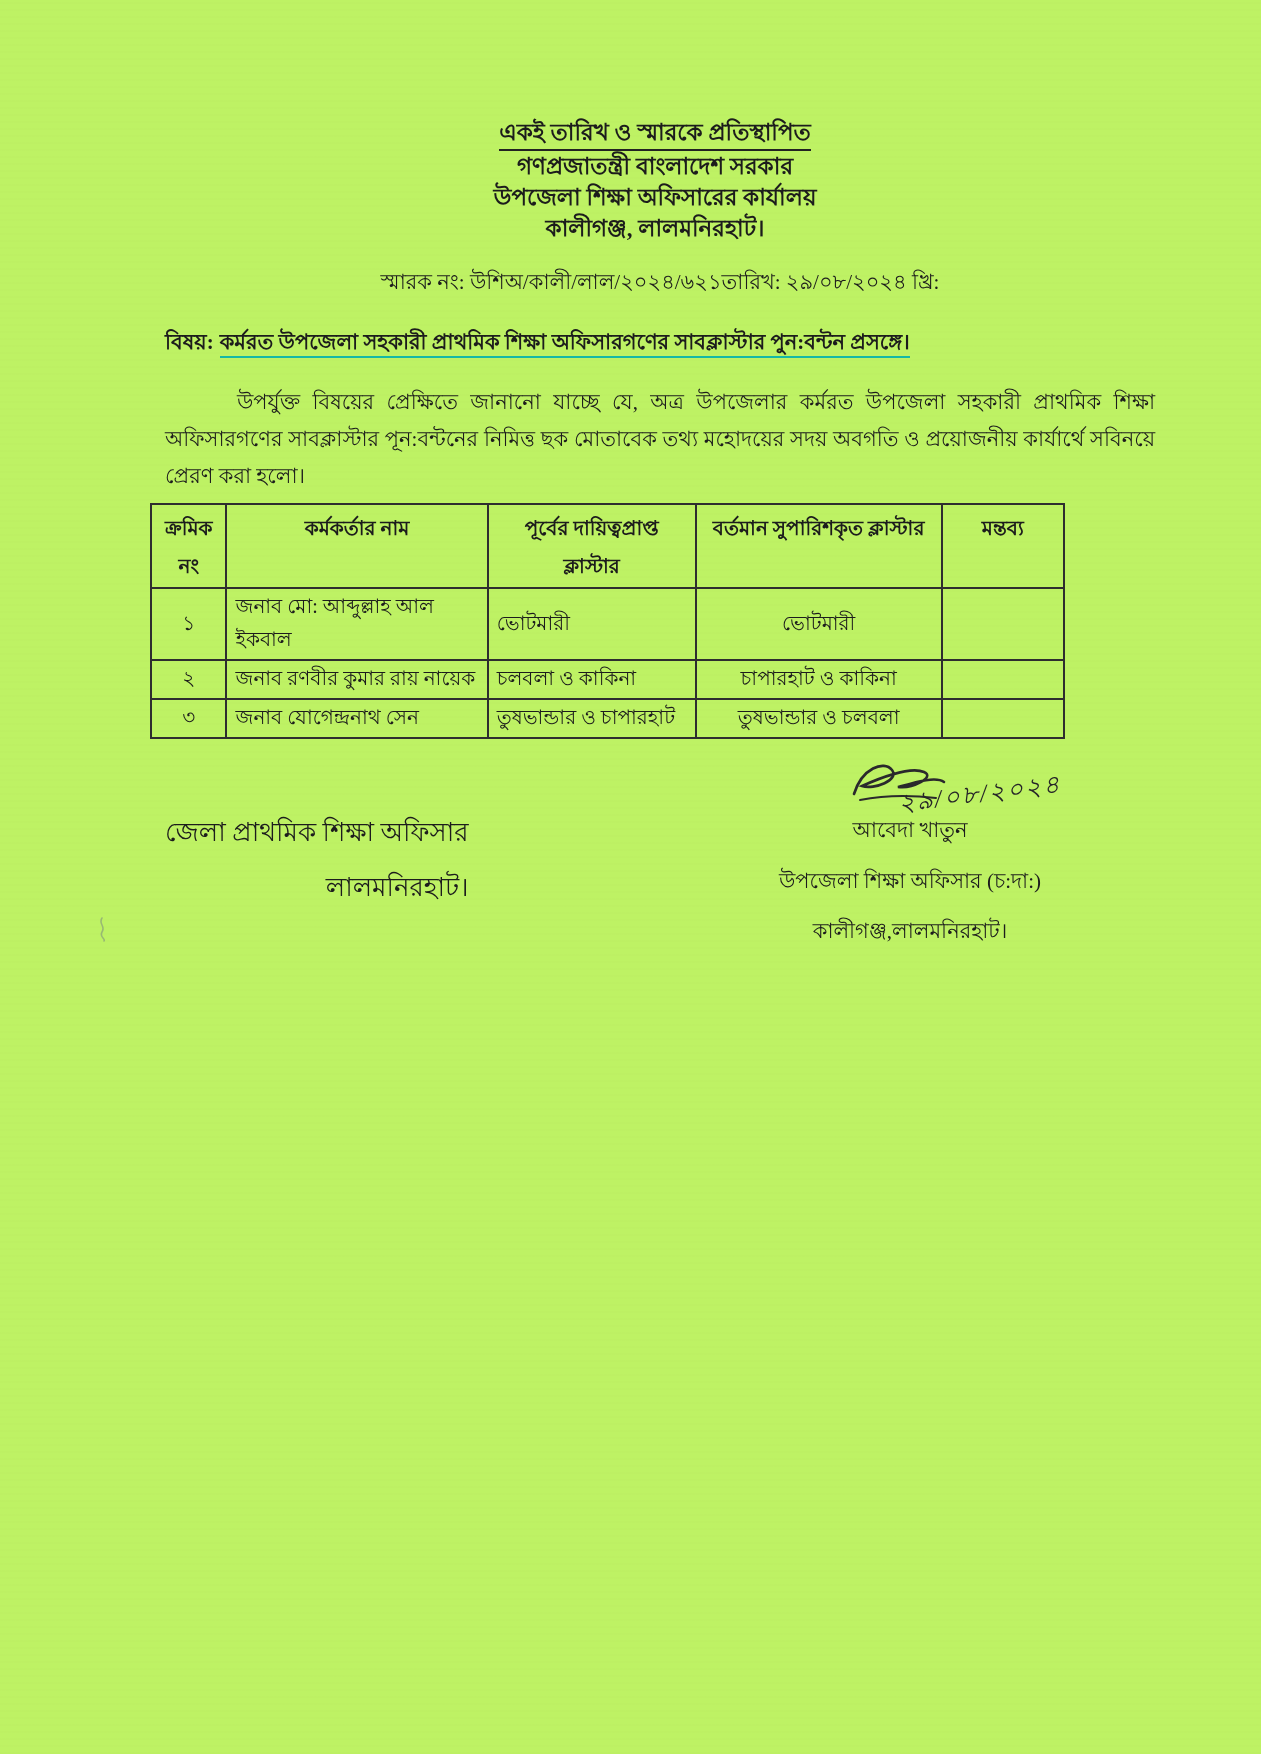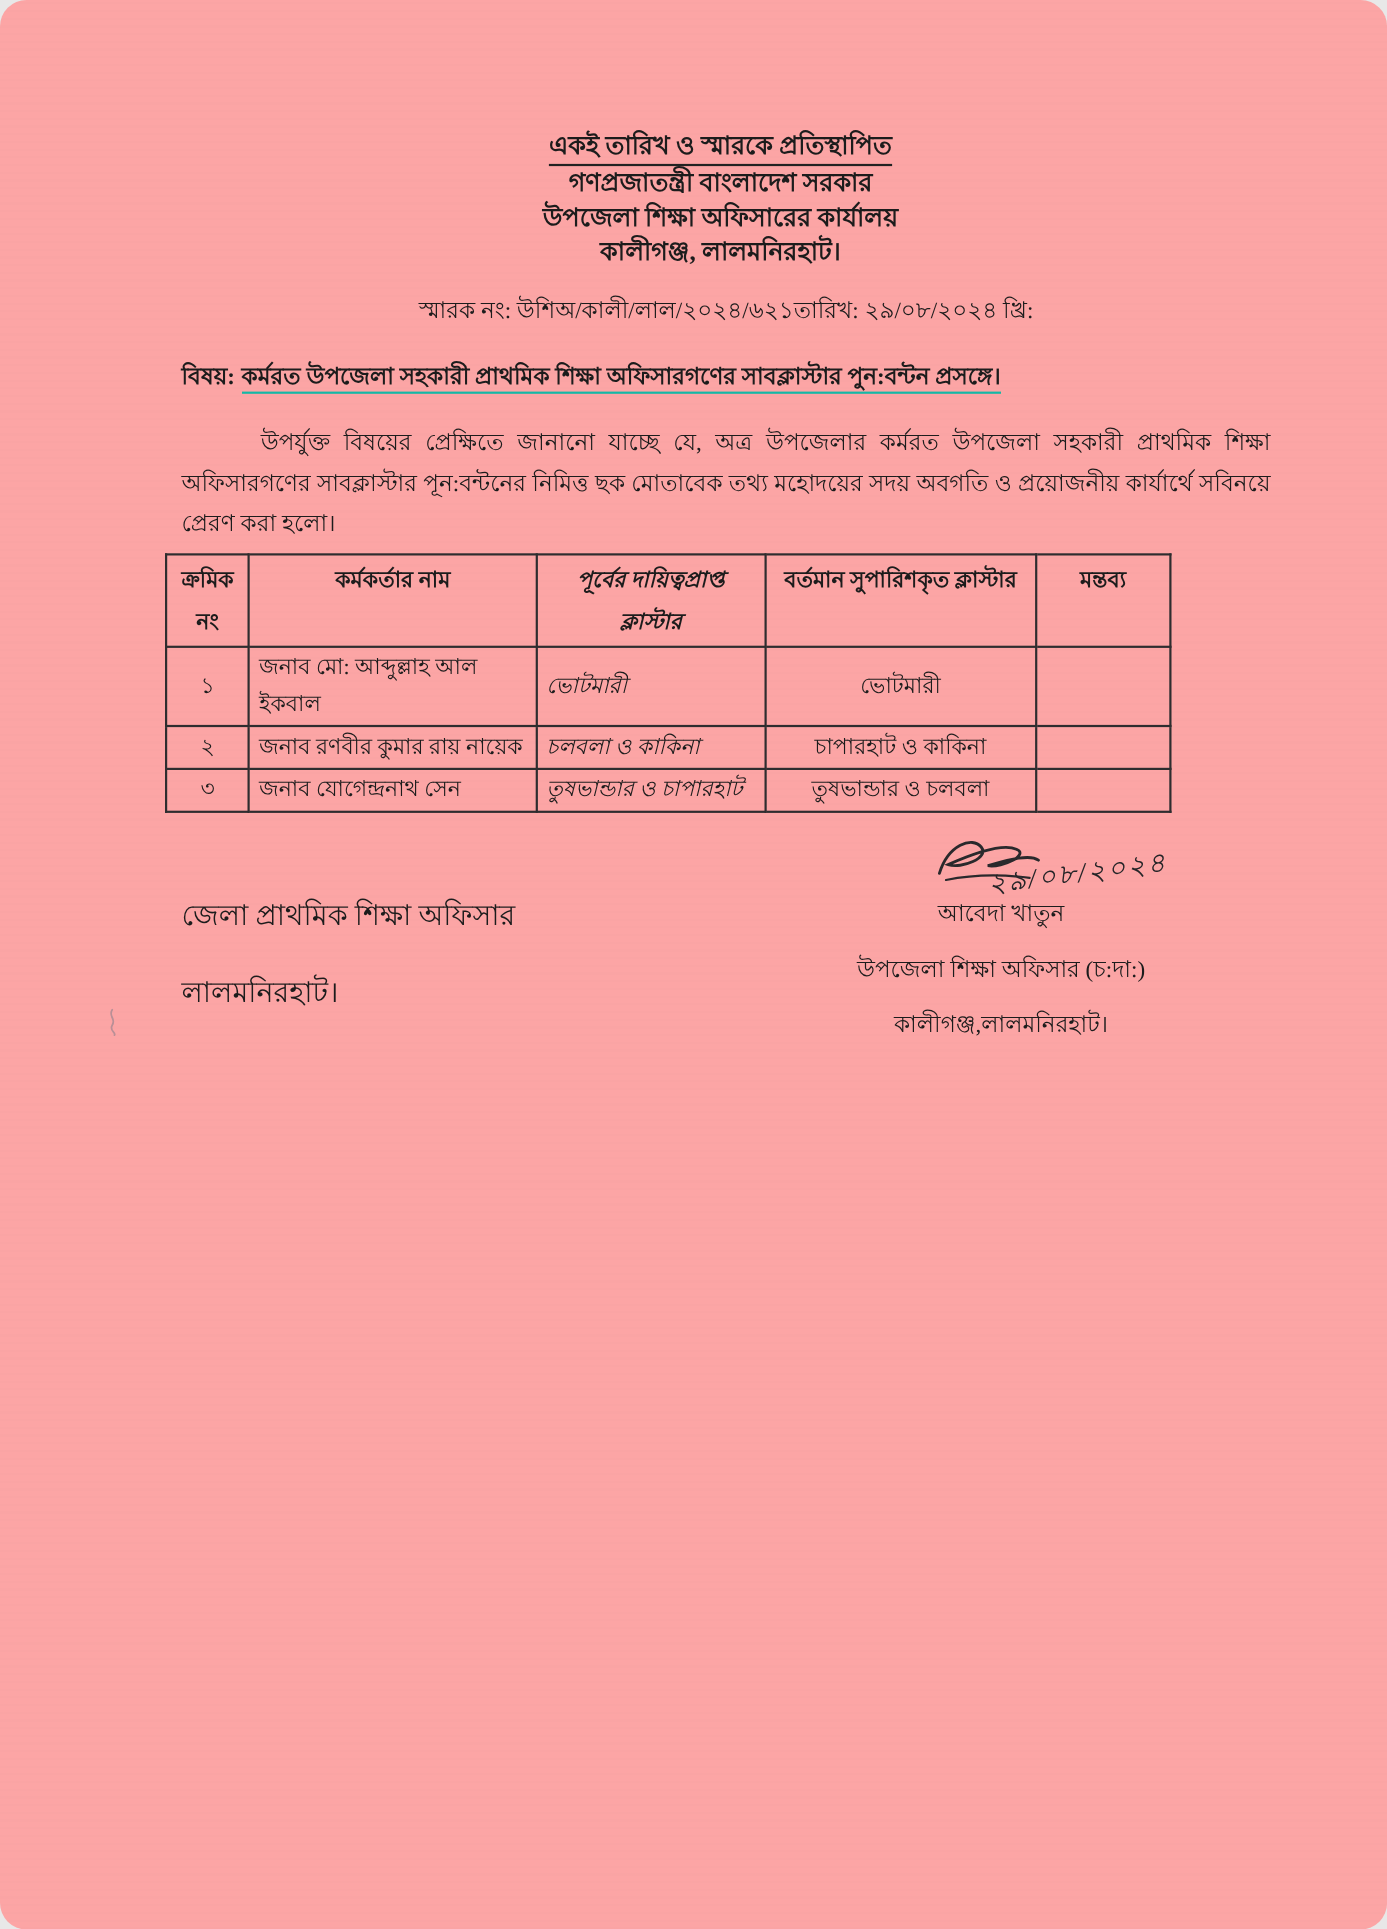--- a/index.html
+++ b/index.html
@@ -2,25 +2,24 @@
 <html><head>
 <meta charset="utf-8">
 <style>
   * { margin: 0; padding: 0; box-sizing: border-box; }
   html, body { background: #e8e8e8; }
   .page {
     position: relative;
     width: 1261px;
     height: 1754px;
     margin: 0 auto;
-    background: #fca5a5;
+    background: #bef264;
     color: #1c1c1c;
     font-family: "Liberation Serif", "DejaVu Serif", serif;
     overflow: hidden;
-    border-radius: 24px;
   }
   
   .page::before {
     content: "";
     position: absolute; inset: 0;
     background:
       repeating-linear-gradient(0deg, rgba(0,0,0,0.008) 0 2px, transparent 2px 7px);
     pointer-events: none;
   }
 
@@ -85,31 +84,31 @@
     font-weight: 600;
     vertical-align: top;
     text-align: center;
     height: 80px;
     line-height: 38px;
     padding-top: 4px;
   }
   .doc-table td { height: 36px; vertical-align: middle; }
   .col-serial  { width: 74px;  text-align: center; }
   .col-name    { width: 256px; text-align: left; }
-  .col-prev    { width: 204px; text-align: left; font-style: italic; }
+  .col-prev    { width: 204px; text-align: left; }
   .col-curr    { width: 241px; }
   td.col-curr  { text-align: center; }
   .col-remarks { width: 120px; text-align: center; }
 
   .sign-left {
     position: absolute;
     top: 812px; left: 165px;
     font-size: 26px;
   }
-  .sign-left .sl2 { margin-top: 26px; }
+  .sign-left .sl2 { margin-top: 11px; text-align: right; }
 
   .sign-right {
     position: absolute;
     top: 814px; left: 725px; width: 370px;
     text-align: center;
     font-size: 21px;
   }
   .sign-right .sr-designation { margin-top: 16px; }
   .sign-right .sr-location { margin-top: 15px; }
 

